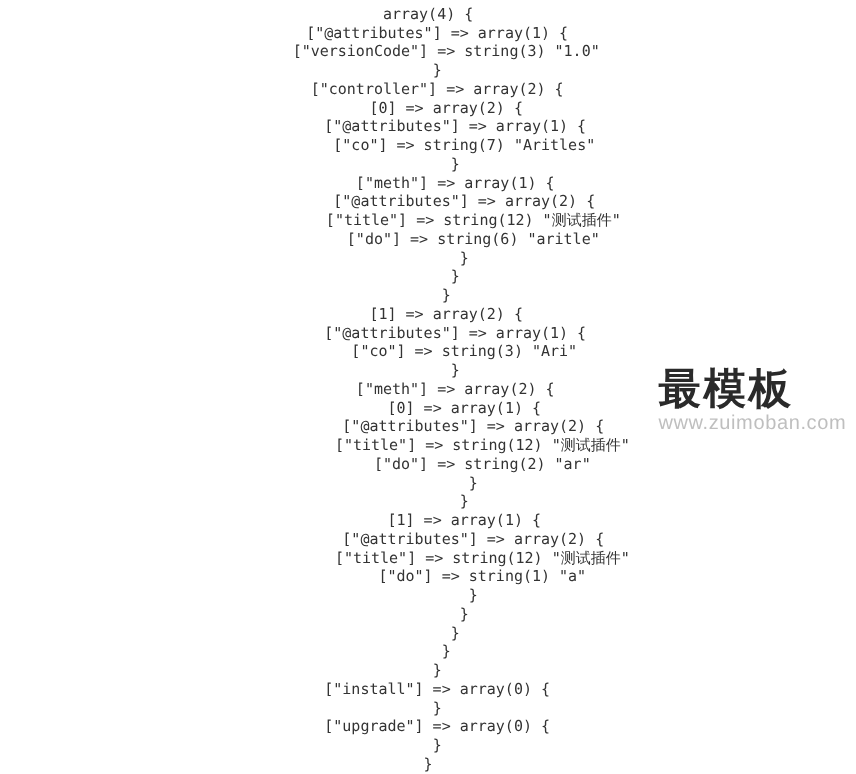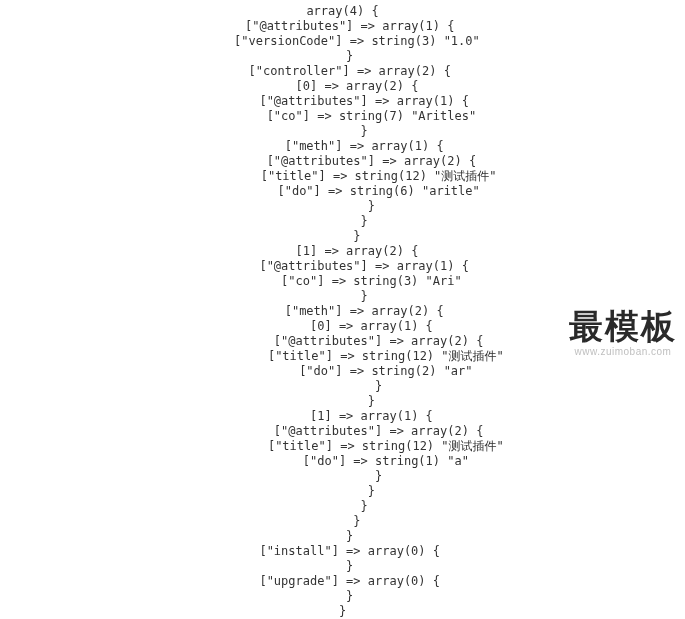--- a/index.html
+++ b/index.html
@@ -15,35 +15,35 @@
   }
   .code-block {
     padding: 4px 2px;
     line-height: 15px;
     white-space: pre;
   }
   .code-line { display: block; text-align: center; }
   .watermark {
     position: absolute;
     right: 8px;
-    top: 304px;
-    text-align: center;
+    top: 288px;
+    text-align: left;
     pointer-events: none;
     user-select: none;
   }
   .watermark-main {
     font-family: "SimSun", "宋体", serif;
     font-size: 34px;
     font-weight: bold;
     color: #2a2a2a;
     letter-spacing: 2px;
   }
   .watermark-sub {
     font-family: Arial, sans-serif;
-    font-size: 10px;
+    font-size: 16px;
     color: #bfbfbf;
     margin-top: -4px;
     letter-spacing: 0.5px;
   }
 </style>
 </head>
 <body>
 
 <div class="code-block" id="code-container"><span class="code-line">array(4) {</span><span class="code-line">  ["@attributes"] =&gt; array(1) {</span><span class="code-line">    ["versionCode"] =&gt; string(3) "1.0"</span><span class="code-line">  }</span><span class="code-line">  ["controller"] =&gt; array(2) {</span><span class="code-line">    [0] =&gt; array(2) {</span><span class="code-line">      ["@attributes"] =&gt; array(1) {</span><span class="code-line">        ["co"] =&gt; string(7) "Aritles"</span><span class="code-line">      }</span><span class="code-line">      ["meth"] =&gt; array(1) {</span><span class="code-line">        ["@attributes"] =&gt; array(2) {</span><span class="code-line">          ["title"] =&gt; string(12) "测试插件"</span><span class="code-line">          ["do"] =&gt; string(6) "aritle"</span><span class="code-line">        }</span><span class="code-line">      }</span><span class="code-line">    }</span><span class="code-line">    [1] =&gt; array(2) {</span><span class="code-line">      ["@attributes"] =&gt; array(1) {</span><span class="code-line">        ["co"] =&gt; string(3) "Ari"</span><span class="code-line">      }</span><span class="code-line">      ["meth"] =&gt; array(2) {</span><span class="code-line">        [0] =&gt; array(1) {</span><span class="code-line">          ["@attributes"] =&gt; array(2) {</span><span class="code-line">            ["title"] =&gt; string(12) "测试插件"</span><span class="code-line">            ["do"] =&gt; string(2) "ar"</span><span class="code-line">          }</span><span class="code-line">        }</span><span class="code-line">        [1] =&gt; array(1) {</span><span class="code-line">          ["@attributes"] =&gt; array(2) {</span><span class="code-line">            ["title"] =&gt; string(12) "测试插件"</span><span class="code-line">            ["do"] =&gt; string(1) "a"</span><span class="code-line">          }</span><span class="code-line">        }</span><span class="code-line">      }</span><span class="code-line">    }</span><span class="code-line">  }</span><span class="code-line">  ["install"] =&gt; array(0) {</span><span class="code-line">  }</span><span class="code-line">  ["upgrade"] =&gt; array(0) {</span><span class="code-line">  }</span><span class="code-line">}</span></div>
 

